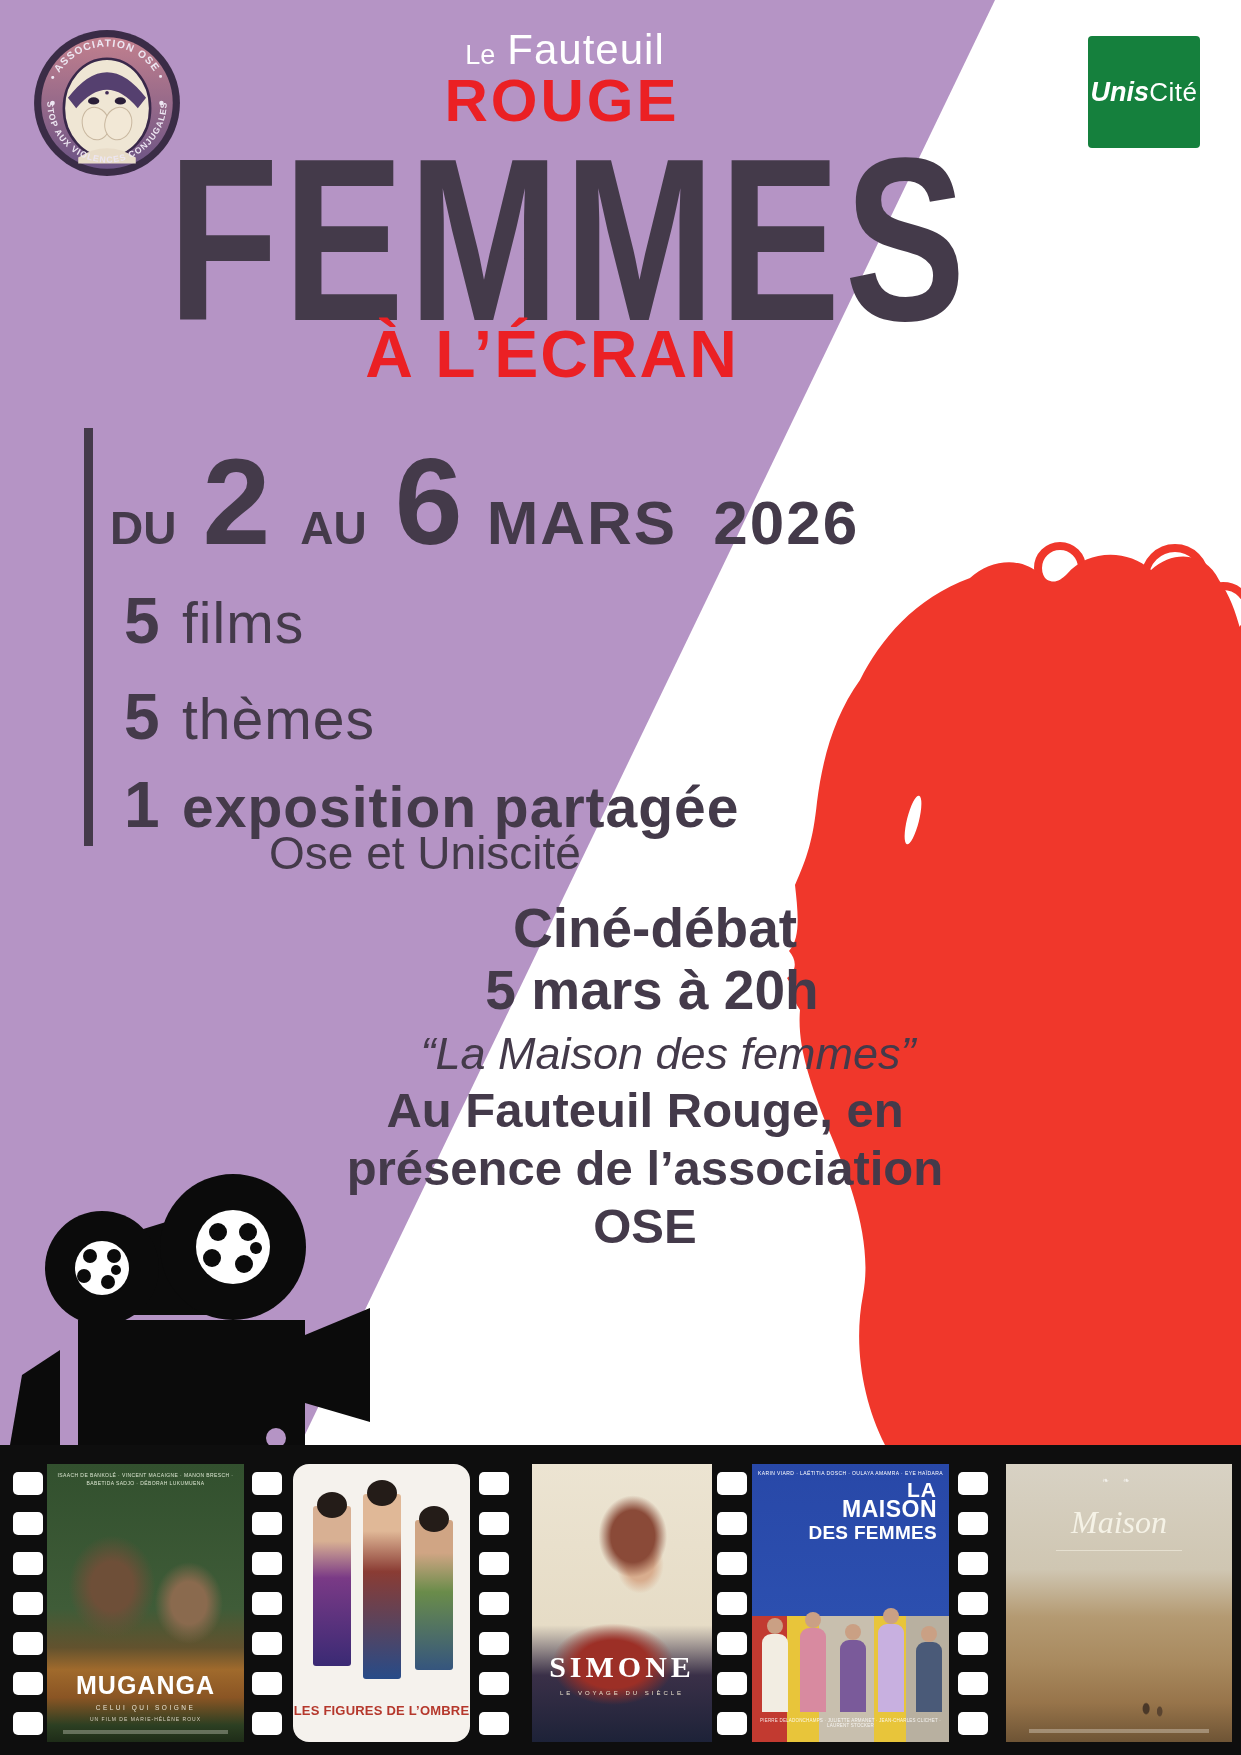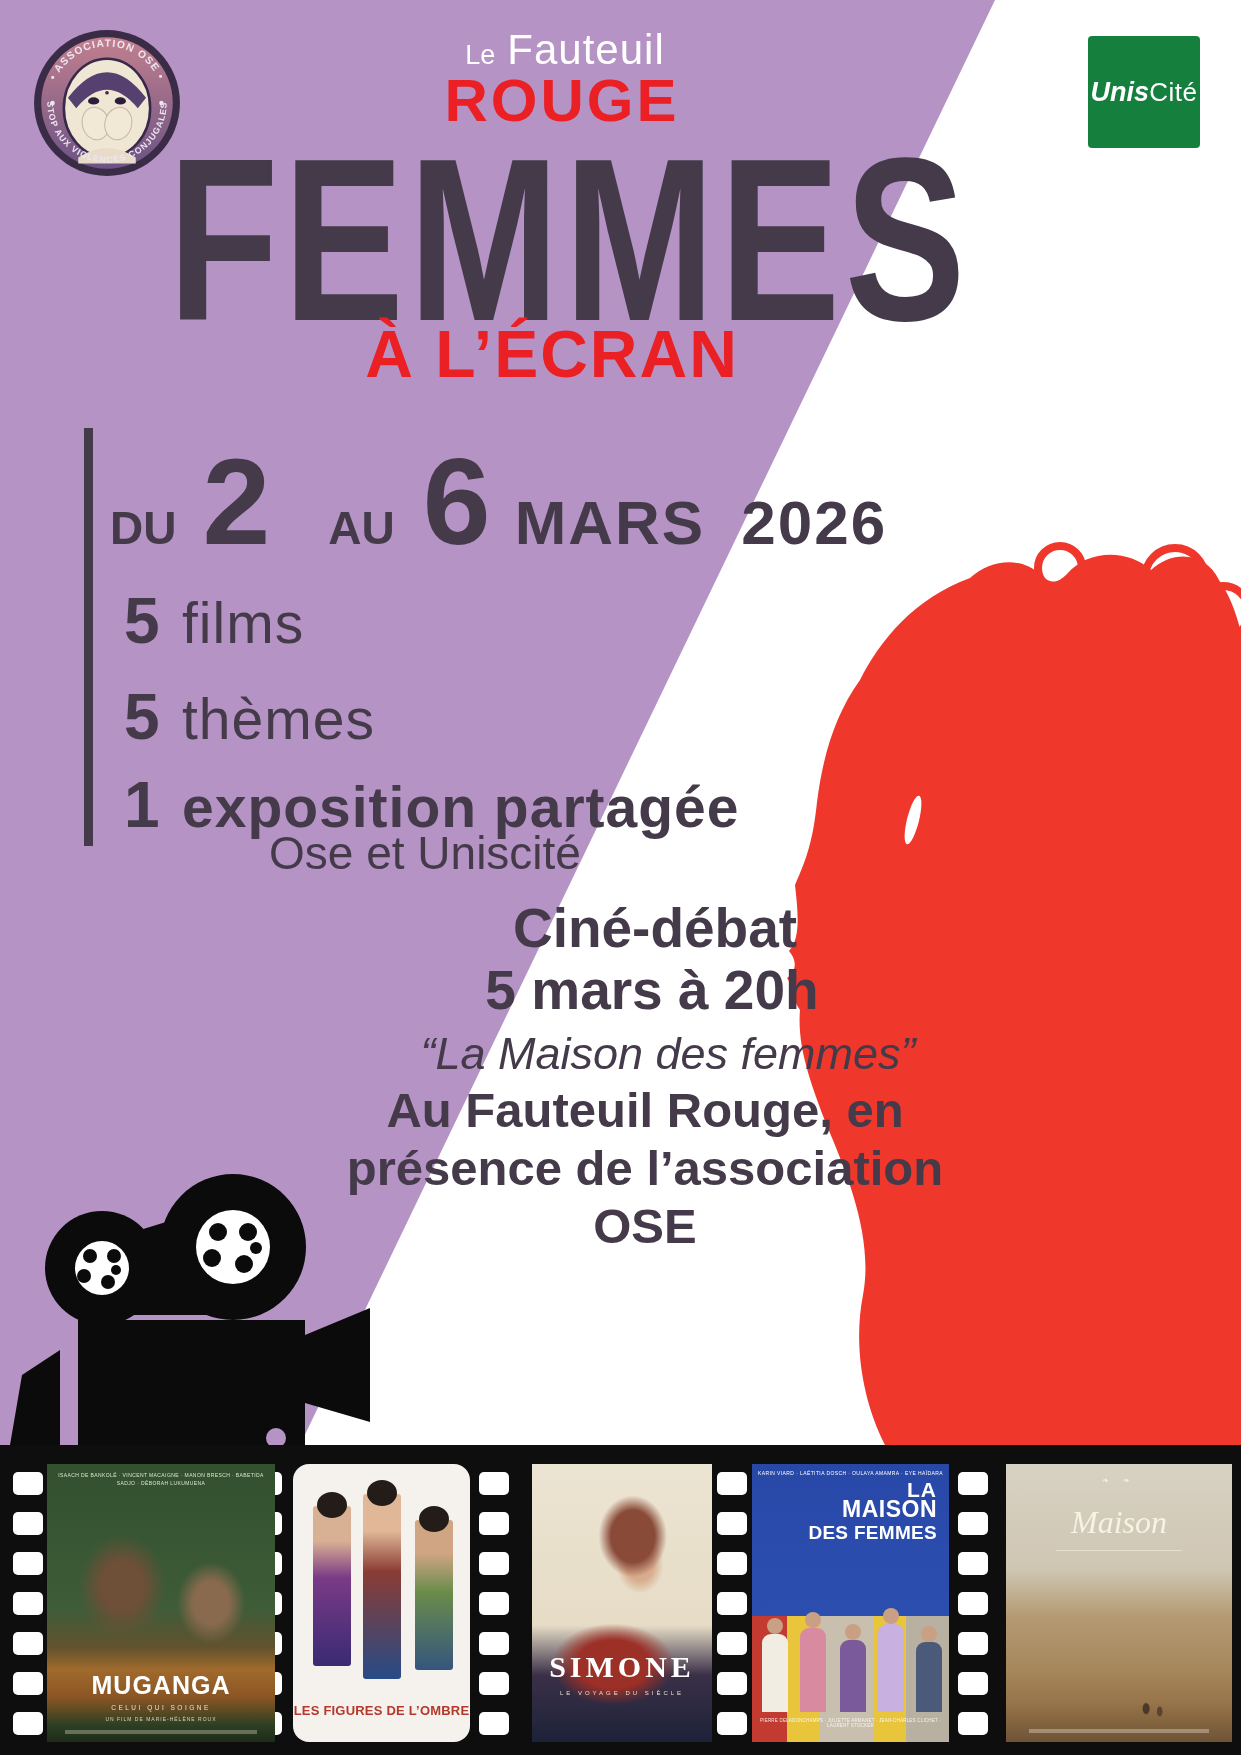--- a/index.html
+++ b/index.html
@@ -43,21 +43,21 @@
     color:#EB2024;font-size:66px;font-weight:700;letter-spacing:2px;white-space:nowrap;
   }
   
   .vbar{position:absolute;left:84px;top:428px;width:9px;height:418px;background:#443A4A;}
   .date-row{
     position:absolute;left:110px;top:448px;display:flex;align-items:baseline;white-space:nowrap;
   }
   .date-row .sm{font-size:46px;font-weight:700;}
   .date-row .num{font-size:122px;font-weight:700;line-height:.9;}
   .date-row .md{font-size:62px;font-weight:700;letter-spacing:2px;}
-  .g1{margin-right:26px;} .g2{margin-right:30px;} .g3{margin-right:28px;margin-left:28px;} .g4{margin-right:24px;} .g5{margin-right:36px;}
+  .g1{margin-right:26px;} .g2{margin-right:30px;} .g3{margin-right:28px;} .g4{margin-right:24px;} .g5{margin-right:36px;}
   .stats{position:absolute;left:124px;top:584px;}
   .stat-row{display:flex;align-items:baseline;margin-bottom:22px;}
   .stat-num{font-size:64px;font-weight:700;width:58px;}
   .stat-label{font-size:57px;font-weight:400;letter-spacing:1px;}
   .stat-label.bold{font-weight:700;}
   .expo-credit{
     position:absolute;left:425px;top:826px;transform:translateX(-50%);
     font-size:46px;font-weight:400;white-space:nowrap;
   }
   
@@ -70,21 +70,21 @@
   .silhouette{position:absolute;left:755px;top:540px;}
   .projector{position:absolute;left:0;top:1170px;}
   
   .strip{position:absolute;left:0;top:1445px;width:1241px;height:310px;background:#0E0E0E;}
   .sprockets{position:absolute;top:1472px;width:30px;display:flex;flex-direction:column;gap:17px;}
   .sprockets i{display:block;height:23px;background:#fff;border-radius:5px;}
   .sc1{left:13px;} .sc2{left:252px;} .sc3{left:479px;} .sc4{left:717px;} .sc5{left:958px;}
   .film{position:absolute;top:1464px;height:278px;overflow:hidden;}
   .film *{position:absolute;}
   
-  .film1{left:47px;width:228px;
+  .film1{left:47px;width:197px;
     background:
       radial-gradient(70px 82px at 33% 44%, #6e4f38 0 30%, rgba(0,0,0,0) 62%),
       radial-gradient(55px 66px at 72% 50%, #8a6a4e 0 32%, rgba(0,0,0,0) 62%),
       linear-gradient(180deg,#32502e 0%,#3f5c38 52%,#62522e 66%,#a06a2c 74%,#8a5524 84%,#2c3f22 94%,#1e2c18 100%);
   }
   .f1-cast{top:7px;left:0;width:100%;padding:0 8px;box-sizing:border-box;font-size:5px;line-height:1.6;
     color:#d9e4cf;text-align:center;letter-spacing:.4px;}
   .f1-title{bottom:42px;left:0;width:100%;text-align:center;color:#fff;font-weight:700;font-size:25px;letter-spacing:1px;}
   .f1-sub{bottom:31px;left:0;width:100%;text-align:center;color:#e8e2d2;font-size:6.5px;letter-spacing:2.5px;}
   .f1-credit{bottom:20px;left:0;width:100%;text-align:center;color:#d8d2c2;font-size:5px;letter-spacing:1px;}

